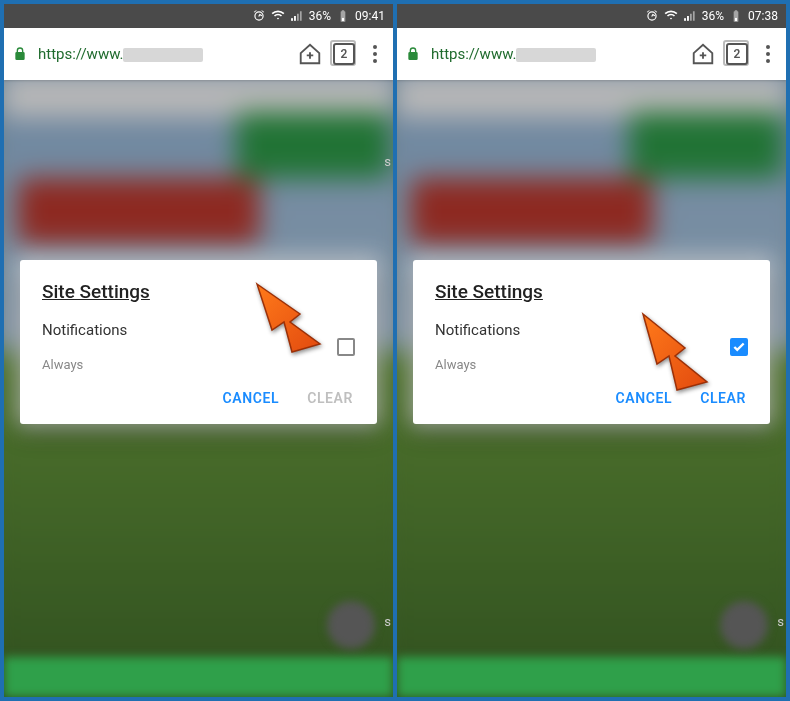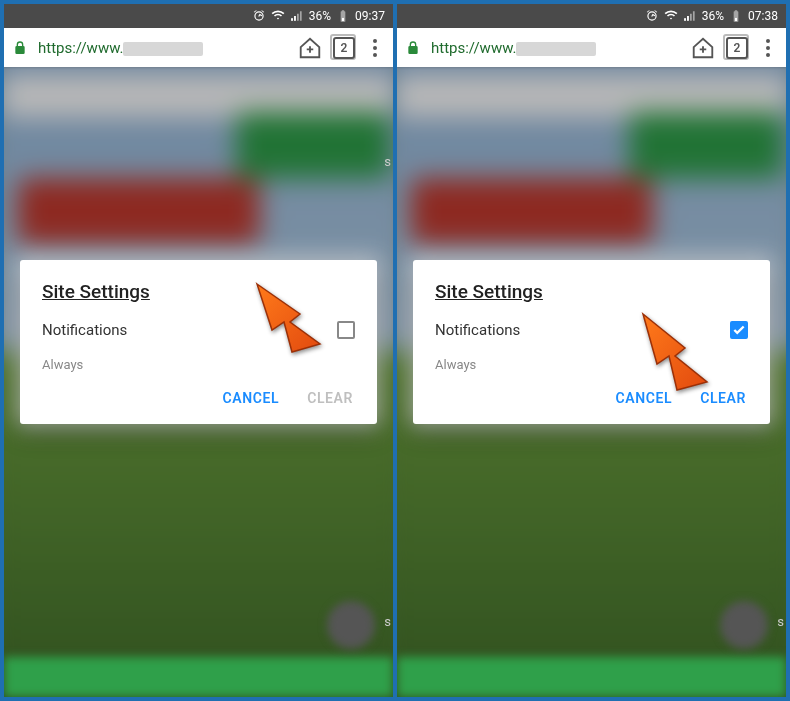--- a/index.html
+++ b/index.html
@@ -43,21 +43,21 @@
     padding: 12px 8px;
     color: #fff;
     font-size: 12px;
     gap: 5px;
     z-index: 5;
   }
   .status-bar svg { width: 14px; height: 14px; display:block; }
   .status-bar .batt-text, .status-bar .clock { font-size: 12px; }
   .url-bar {
     position: relative;
-    height: 39px;
+    height: 52px;
     background: #fff;
     display: flex;
     align-items: center;
     padding: 0 8px;
     gap: 10px;
     z-index: 5;
     box-shadow: 0 1px 2px rgba(0,0,0,0.15);
   }
   .url-bar .lock svg { width: 16px; height: 16px; display:block; }
   .url-bar .url {
@@ -98,21 +98,21 @@
     padding: 20px 22px 10px 22px;
   }
   .dialog .title {
     font-size: 19px;
     font-weight: 500;
     color: #222;
     margin-bottom: 18px;
     text-decoration: underline;
   }
   .dialog .row {
-    display:flex; justify-content:space-between;
+    display:flex; align-items:center; justify-content:space-between;
   }
   .dialog .row .labels .main { font-size: 15px; color:#333; }
   .dialog .row .labels .sub { font-size: 13px; color:#888; margin-top:18px; }
   .checkbox {
     width: 18px; height: 18px;
     border: 2px solid #888; border-radius: 2px;
     display:flex; align-items:center; justify-content:center;
   }
   .checkbox.checked {
     background: #1a8cff; border-color:#1a8cff;
@@ -182,21 +182,21 @@
           <path d="M2 20h3v-4H2zM7 20h3v-8H7z"></path>
         </svg>
       </span>
     <span class="batt-text">36%</span>
     <span>
         <svg viewBox="0 0 24 24" fill="#fff">
           <path d="M15 4h-1V2h-4v2H9a1 1 0 00-1 1v16a1 1 0 001 1h6a1 1 0 001-1V5a1 1 0 00-1-1zm-1 17H10v-6h4z" opacity="0.5"></path>
           <path d="M10 15h4v6h-4z"></path>
         </svg>
       </span>
-    <span class="clock">09:37</span>
+    <span class="clock">09:41</span>
   </div>
 
   <div class="url-bar">
     <span class="lock">
         <svg viewBox="0 0 24 24" fill="#2a8a3a">
           <path d="M17 9V7a5 5 0 00-10 0v2a2 2 0 00-2 2v8a2 2 0 002 2h10a2 2 0 002-2v-8a2 2 0 00-2-2zM9 7a3 3 0 016 0v2H9z"></path>
         </svg>
       </span>
     <div class="url"><span>https://www.</span><span class="obscured"></span></div>
     <span class="home"><svg viewBox="0 0 28 28" fill="none" stroke="#555" stroke-width="2">

